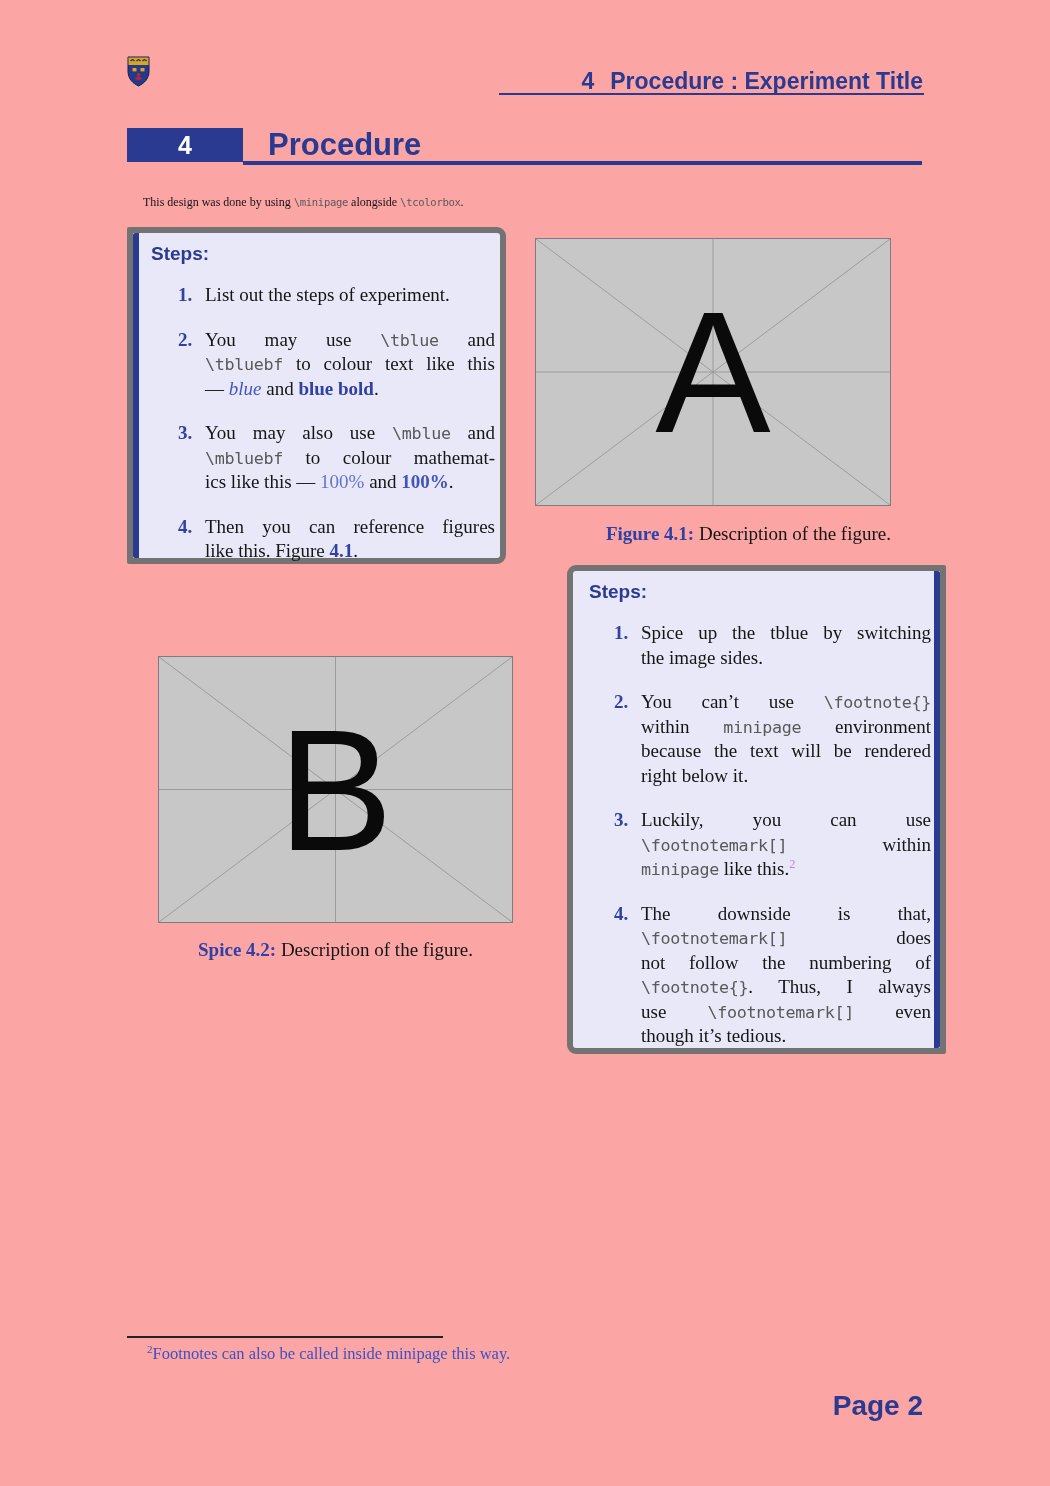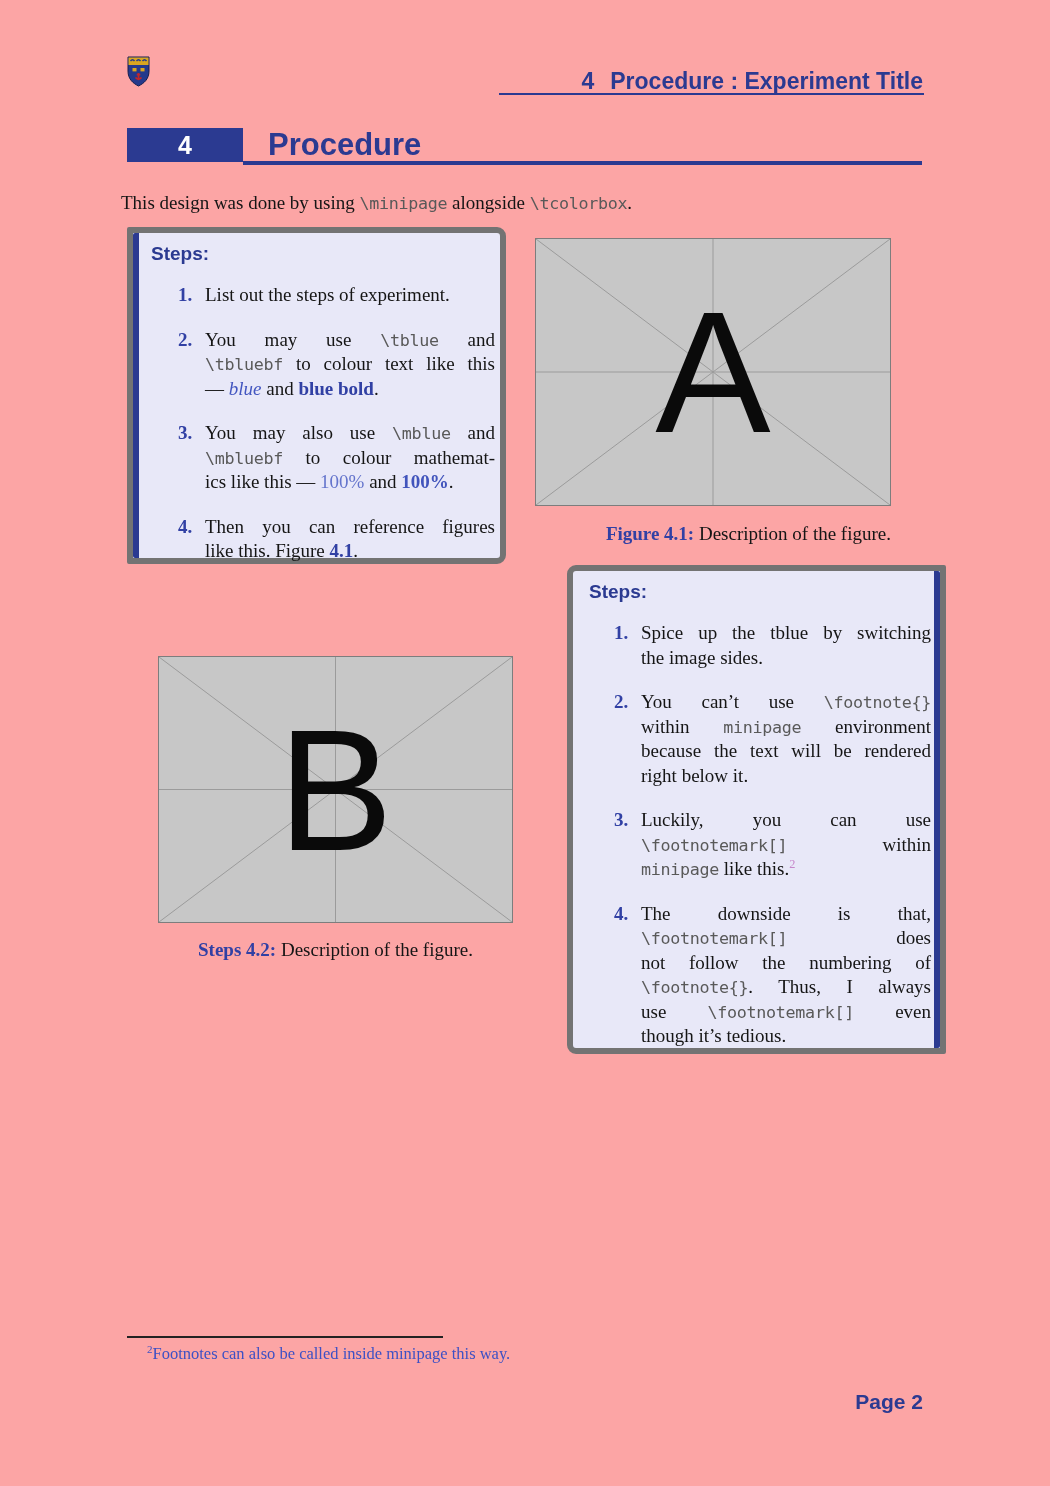--- a/index.html
+++ b/index.html
@@ -15,21 +15,21 @@
 
   
   .sec-rule{position:absolute;left:243px;top:161px;width:679px;height:4px;background:#2b3a91;}
   .sec-numbox{position:absolute;left:127px;top:128px;width:116px;height:34px;background:#2b3a91;
               display:flex;align-items:center;justify-content:center;
               font-family:"Liberation Sans",sans-serif;font-weight:bold;font-size:25px;color:#ffffff;}
   .sec-title{position:absolute;left:268px;top:127px;font-family:"Liberation Sans",sans-serif;
              font-weight:bold;font-size:31px;color:#2b3a91;}
 
   
-  .intro{position:absolute;left:121px;top:190px;width:740px;font-size:19px;line-height:25px;}
+  .intro{position:absolute;left:143px;top:190px;width:740px;font-size:12px;line-height:25px;}
 
   
   .stepsbox{position:absolute;background:#e8e8f8;border:6px solid #737373;border-radius:9px;box-sizing:border-box;}
   .stepsbox.left{left:127px;top:227px;width:379px;height:337px;border-top-left-radius:2px;border-bottom-left-radius:2px;}
   .stepsbox.right{left:567px;top:565px;width:379px;height:489px;border-top-right-radius:2px;border-bottom-right-radius:2px;}
   .accentbar{position:absolute;top:0;width:6px;height:100%;background:#2b3a91;}
   .stepsbox.left  .accentbar{left:0;border-radius:2px 0 0 2px;}
   .stepsbox.right .accentbar{right:0;border-radius:0 2px 2px 0;}
   .steps-title{font-family:"Liberation Sans",sans-serif;font-weight:bold;font-size:19px;color:#2b3a91;
                margin:10px 0 18px 0;}
@@ -65,21 +65,21 @@
   .cap2{left:158px;top:939px;width:355px;}
   .cap-label{color:#3140a4;font-weight:bold;}
 
   
   .fn-rule{position:absolute;left:127px;top:1336px;width:316px;height:2px;background:#222222;}
   .fn-text{position:absolute;left:127px;top:1344px;width:600px;font-size:16.5px;color:#3d50c4;text-indent:20px;}
   .fn-text sup{font-size:11px;line-height:0;}
 
   
   .page-label{position:absolute;top:1390px;right:127px;font-family:"Liberation Sans",sans-serif;
-              font-weight:bold;font-size:21px;color:#2b3a91;}
+              font-weight:bold;font-size:28px;color:#2b3a91;}
 </style>
 </head>
 <body>
 
 <div class="page">
 
   <svg class="crest" viewBox="0 0 23 31">
     <path d="M1 1 h21 v14 c0 8.5 -5.5 12.5 -10.5 15 C6.5 27.5 1 23.5 1 15 Z" fill="#24398c" stroke="#141f4e" stroke-width="1"></path>
     <rect x="1.5" y="1.5" width="20" height="7.5" fill="#d9a521"></rect>
     <path d="M3.5 5 q2 -2.5 4 0 M9.5 5 q2 -2.5 4 0 M15.5 5 q2 -2.5 4 0" stroke="#24398c" stroke-width="1.4" fill="none"></path>
@@ -194,21 +194,21 @@
   <div class="figure fig2">
     <svg preserveAspectRatio="none">
       <line x1="0" y1="0" x2="100%" y2="100%" stroke="#9b9b9b" stroke-width="1"></line>
       <line x1="100%" y1="0" x2="0" y2="100%" stroke="#9b9b9b" stroke-width="1"></line>
       <line x1="0" y1="50%" x2="100%" y2="50%" stroke="#9b9b9b" stroke-width="1"></line>
       <line x1="50%" y1="0" x2="50%" y2="100%" stroke="#9b9b9b" stroke-width="1"></line>
     </svg>
     <div class="fig-letter">B</div>
   </div>
   <div class="caption cap2">
-    <span class="cap-label">Steps 4.2:</span><span> Description of the figure.</span>
+    <span class="cap-label">Spice 4.2:</span><span> Description of the figure.</span>
   </div>
 
   <div class="fn-rule"></div>
   <div class="fn-text">
     <sup>2</sup><span>Footnotes can also be called inside minipage this way.</span>
   </div>
 
   <div class="page-label">Page 2</div>
 
 </div>

